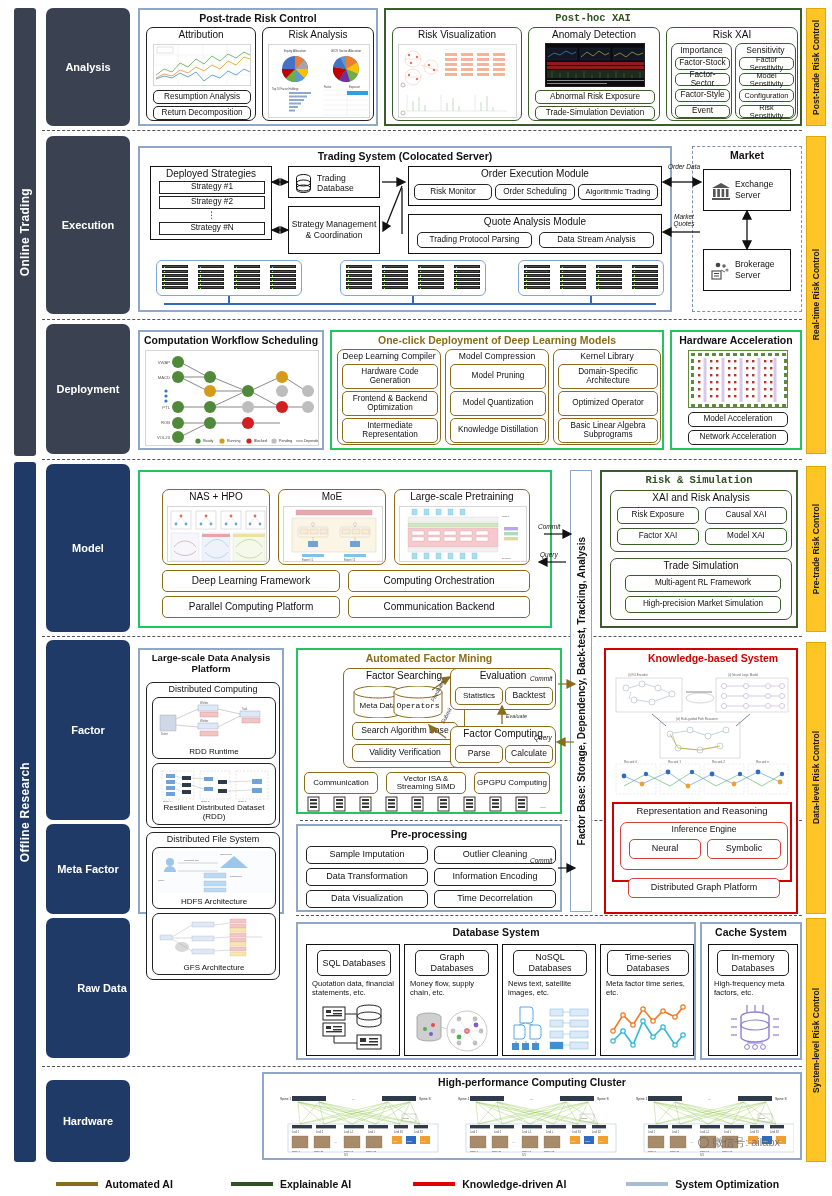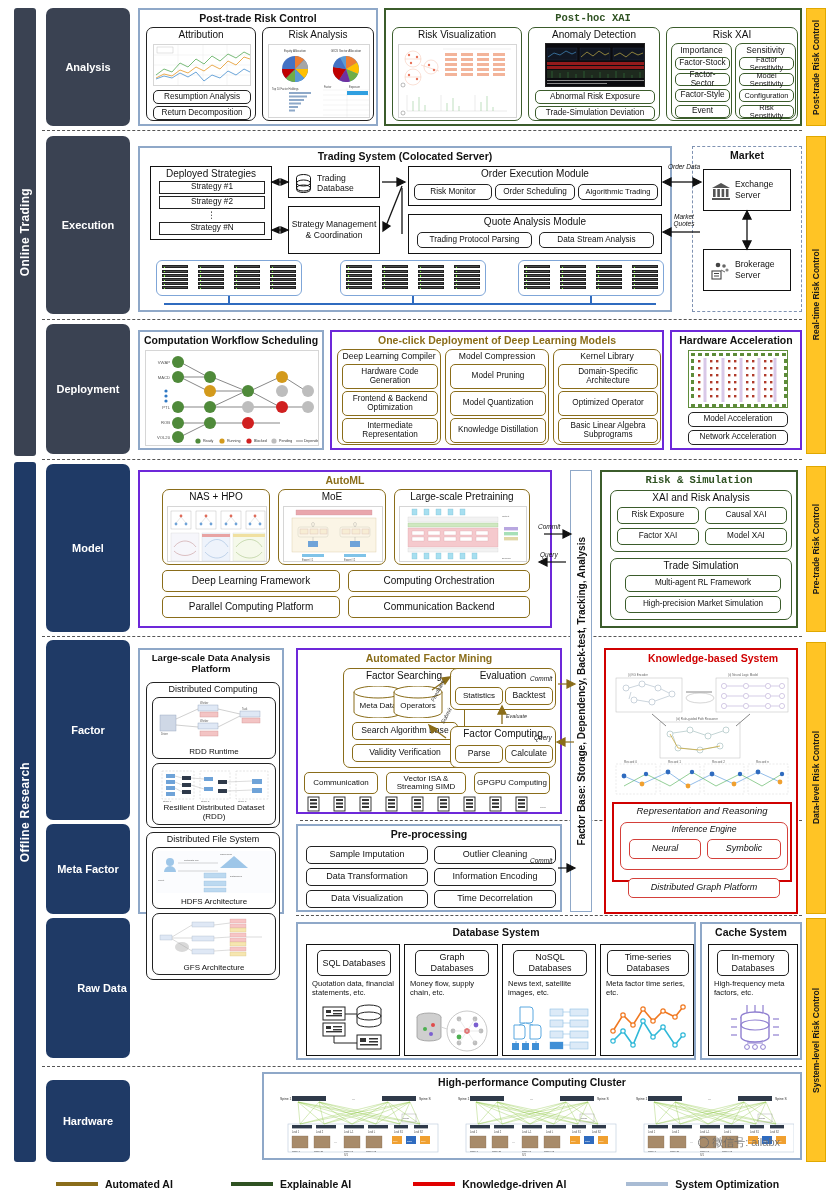--- a/index.html
+++ b/index.html
@@ -39,21 +39,21 @@
     position:absolute; background:#ffc425; border:1px solid #e0a800;
     display:flex; align-items:center; justify-content:center;
     font-size:8.5px; font-weight:bold; color:#1a1a1a;
   }
   .riskbar span { writing-mode: vertical-rl; transform: rotate(180deg); white-space:nowrap; }
 
   
   .panel { position:absolute; background:#fff; }
   .p-blue   { border:2px solid #8fa8c8; }
   .p-green  { border:2px solid #3b5c2b; }
-  .p-gold   { border:2px solid #6d28d9; }
+  .p-gold   { border:2px solid #22c55e; }
   .p-red    { border:2.5px solid #d00000; }
   .p-dash   { border:1.5px dashed #7f92b2; }
 
   .ptitle { text-align:center; font-weight:bold; font-size:10.5px; padding:2px 0 1px; }
   .ptitle.green { color:#2f5222;font-family:Liberation Mono, monospace; }
   .ptitle.gold  { color:#8a6d1a; }
   .ptitle.red   { color:#d00000;padding-left:24px; }
   .ptitle.dark  { color:#111; }
 
   
@@ -859,21 +859,20 @@
   <div class="pill k" style="left:16px; top:98px; width:100px; height:15px;">
       <span>Network Acceleration</span>
     </div>
 </div>
 
 <div class="vcenter" style="left:570px; top:470px; width:22px; height:442px;">
   <span>Factor Base: Storage, Dependency, Back-test, Tracking, Analysis</span>
 </div>
 
 <div class="panel p-gold" style="left:138px; top:470px; width:414px; height:158px;">
-  <div class="ptitle gold">AutoML</div>
 
   <div class="rbox o" style="left:22px; top:17px; width:108px; height:76px;">
     <div class="sbtitle">NAS + HPO</div>
     <div class="thumb" style="left:4px; top:16px; width:100px; height:56px;">
       <svg width="100" height="56" viewBox="0 0 100 56">
         <rect width="100" height="56" fill="#fff"></rect>
         <g stroke="#999" stroke-width=".3" fill="none">
           <rect x="3" y="4" width="20" height="18"></rect>
             <rect x="28" y="4" width="20" height="18"></rect>
           <rect x="53" y="4" width="20" height="18"></rect>
@@ -1219,21 +1218,21 @@
 
   <div class="rbox o" style="left:6px; top:18px; width:122px; height:100px;margin-left:39px;">
     <div class="sbtitle">Factor Searching</div>
     <div class="abs" style="left:8px; top:17px; width:52px; height:32px;">
       <svg width="52" height="32" viewBox="0 0 52 32">
         <path d="M2,6 V26 a24,6 0 0 0 48,0 V6" fill="#fff" stroke="#8a6d1a" stroke-width="1"></path>
         <ellipse cx="26" cy="6" rx="24" ry="6" fill="#fff" stroke="#8a6d1a" stroke-width="1"></ellipse>
       </svg>
       <div class="abs" style="left:0; top:15px; width:52px; text-align:center; font-size:8px;">Meta Data</div>
     </div>
-    <div class="abs" style="left:48px; top:17px; width:52px; height:48px;">
+    <div class="abs" style="left:48px; top:17px; width:52px; height:48px;font-family:Liberation Mono, monospace;">
       <svg width="52" height="32" viewBox="0 0 52 32">
         <path d="M2,6 V26 a24,6 0 0 0 48,0 V6" fill="#fff" stroke="#8a6d1a" stroke-width="1"></path>
         <ellipse cx="26" cy="6" rx="24" ry="6" fill="#fff" stroke="#8a6d1a" stroke-width="1"></ellipse>
       </svg>
       <div class="abs" style="left:0; top:15px; width:52px; text-align:center; font-size:8px;">Operators</div>
     </div>
     <div class="pill o" style="left:8px; top:53px; width:106px; height:18px; font-size:8.6px;">
         <span>Search Algorithm Base</span>
       </div>
     <div class="pill o" style="left:8px; top:75px; width:106px; height:18px; font-size:8.6px;">
@@ -1451,21 +1450,21 @@
           <text x="144" y="95">Record n</text>
         </g>
       <g font-size="3" fill="#666">
           <text x="16" y="8">(i) KG Encoder</text>
           <text x="116" y="8">(ii) Neural Logic Model</text>
           <text x="64" y="52">(iii) Rule-guided Path Reasoner</text>
         </g>
     </svg>
   </div>
 
-  <div class="panel p-red" style="left:6px; top:152px; width:180px; height:80px; border-width:2px;font-style:italic;">
+  <div class="panel p-red" style="left:6px; top:152px; width:180px; height:80px; border-width:2px;">
     <div class="sbtitle" style="font-size:9.5px;">Representation and Reasoning</div>
     <div class="rbox r" style="left:6px; top:18px; width:168px; height:48px;">
       <div class="sbtitle" style="font-size:8.6px;">Inference Engine</div>
       <div class="pill r" style="left:8px;  top:16px; width:72px; height:20px; font-size:9px;">
           <span>Neural</span>
         </div>
       <div class="pill r" style="left:86px; top:16px; width:74px; height:20px; font-size:9px;">
           <span>Symbolic</span>
         </div>
     </div>

